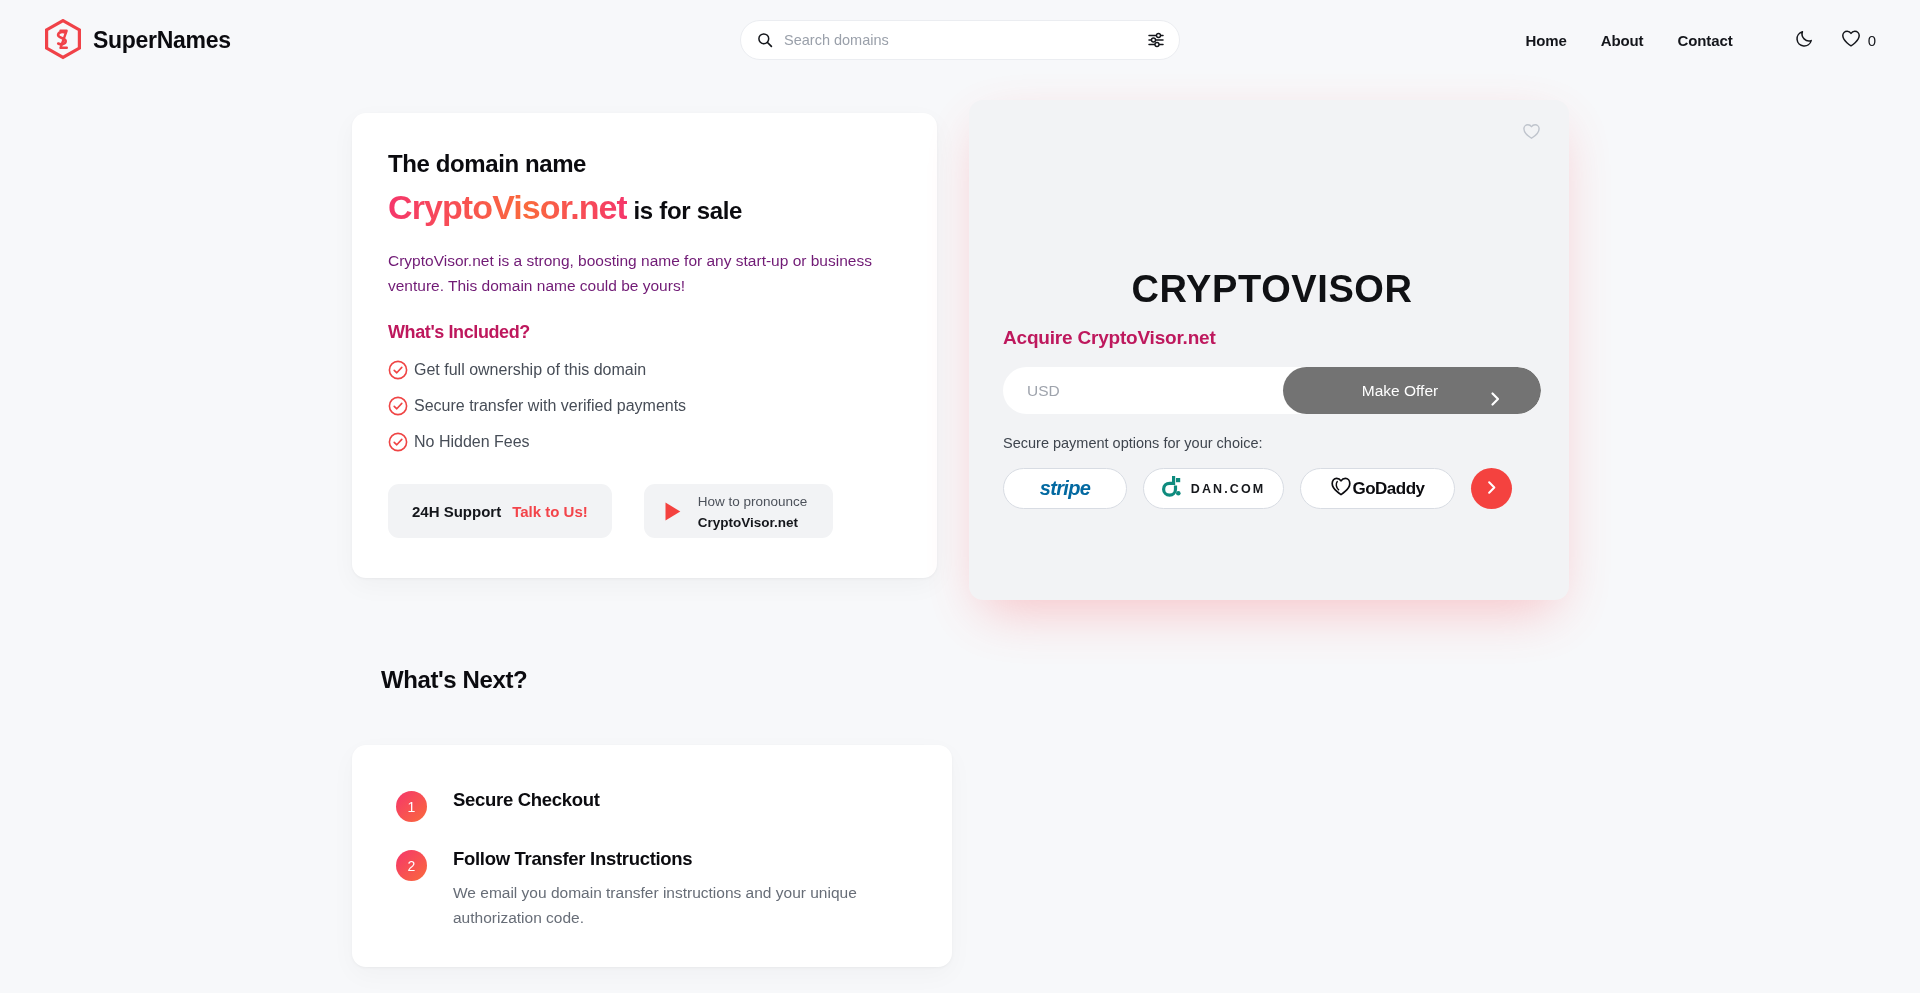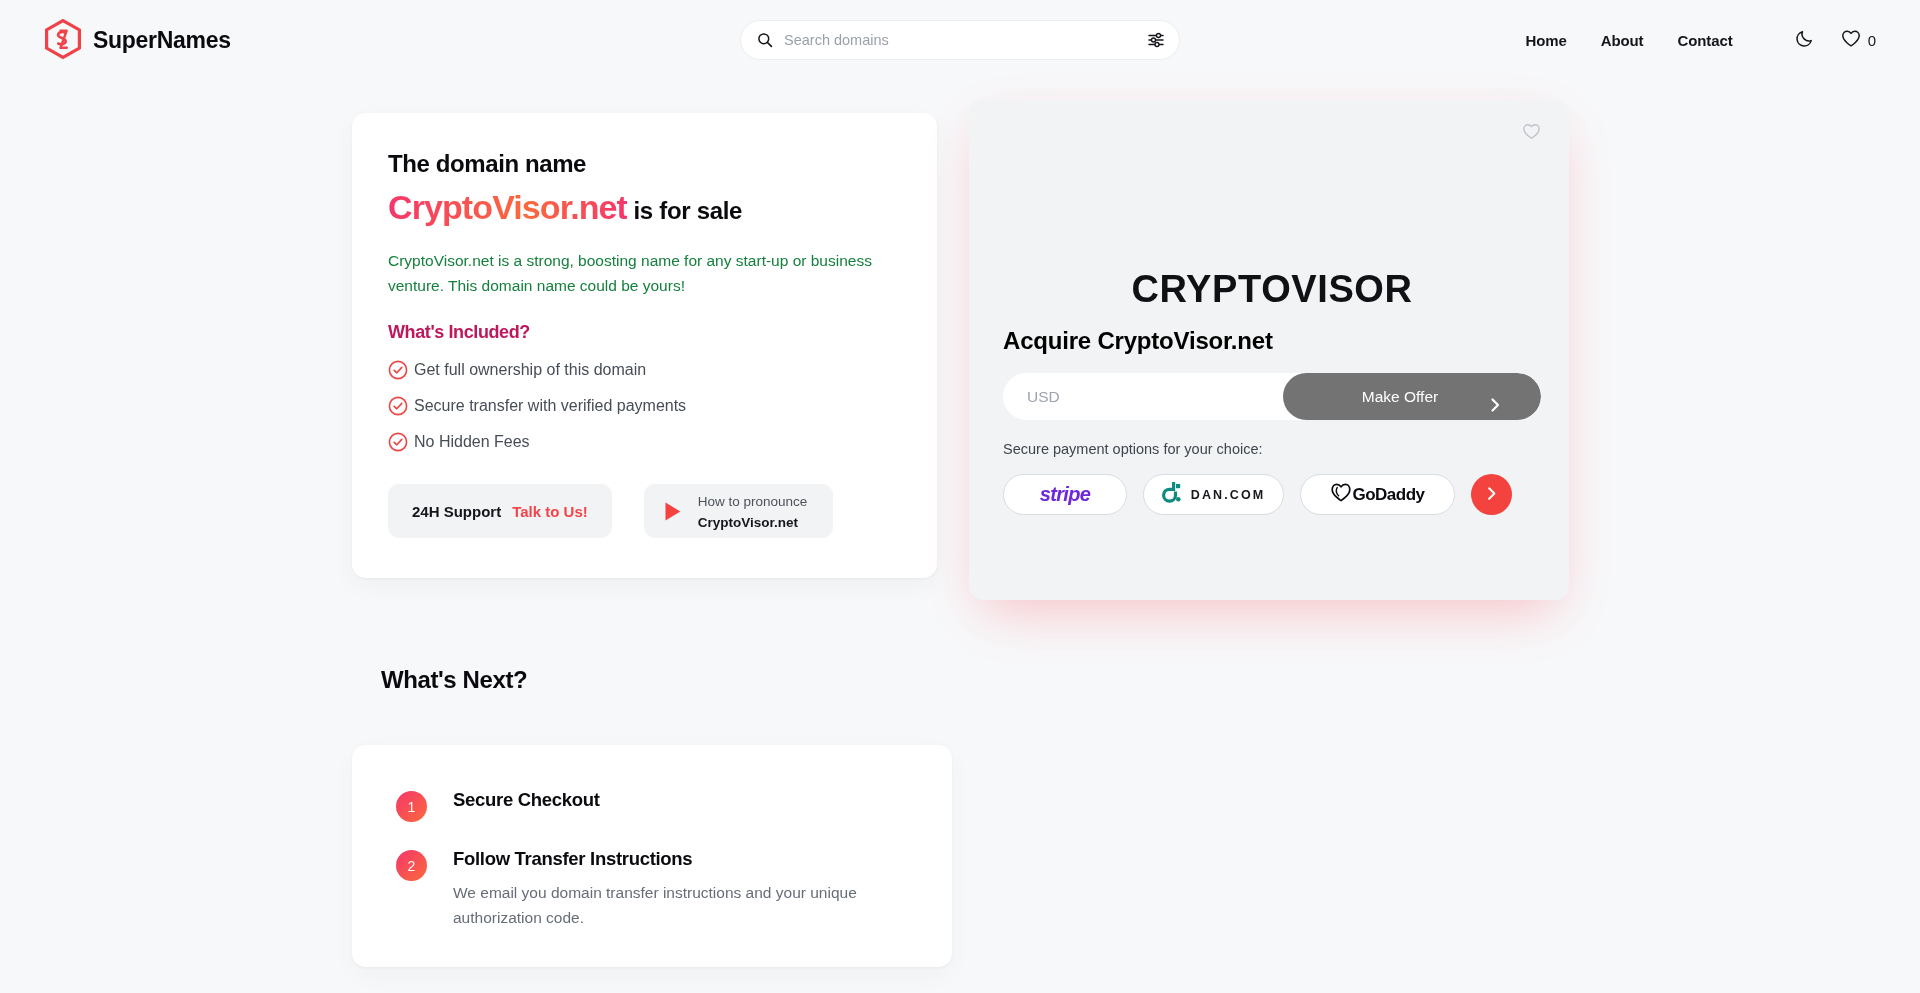--- a/index.html
+++ b/index.html
@@ -83,21 +83,21 @@
   }
   .domain-grad {
     background:linear-gradient(90deg,#F5366B 0%, #F95C49 42%, #FA6A3C 58%, #F5366B 100%);
     -webkit-background-clip:text; background-clip:text;
     -webkit-text-fill-color:transparent; color:transparent;
     font-size:34px; font-weight:bold;
   }
   .tail-text { font-size:24px; font-weight:bold; color:#0B0B0F; letter-spacing:-0.3px;}
   .lede {
     margin-top:21px; font-size:15.5px; line-height:1.62;
-    color:#15803d; max-width:530px;
+    color:#701a75; max-width:530px;
   }
   .h-included {
     margin-top:24px; font-size:18px; font-weight:bold;
     color:#be185d; letter-spacing:-0.4px;
   }
   .feature-list { margin-top:17px; display:flex; flex-direction:column; gap:16px; }
   .feature { display:flex; align-items:center; gap:6px; }
   .check-icon { width:20px; height:20px; flex:0 0 auto; display:block; }
   .feature-text { font-size:16px; color:#474D57; }
 
@@ -135,22 +135,22 @@
   .heart-outline { width:19px; height:19px; display:block; cursor:pointer; }
   .logo-zone {
     flex:0 0 auto; display:flex; align-items:flex-end; justify-content:center;
     height:170px;
   }
   .logo-word {
     font-size:38px; font-weight:bold; color:#101114;
     letter-spacing:0.6px;
   }
   .acquire-title {
-    margin-top:16px; font-size:24px; font-weight:bold;
-    color:#000000; letter-spacing:-0.2px;
+    margin-top:16px; font-size:19px; font-weight:bold;
+    color:#be185d; letter-spacing:-0.2px;
   }
   .offer-row {
     margin-top:18px; height:47px;
     background:#FFFFFF; border-radius:24px;
     display:flex; align-items:center; padding:0;
     overflow:hidden;
   }
   .offer-input {
     flex:1 1 auto; height:100%; border:none; outline:none;
     background:transparent; padding:0 24px;
@@ -172,21 +172,21 @@
   .pay-row { margin-top:17px; display:flex; align-items:center; gap:16px; }
   .pay-badge {
     height:41px; border:1px solid #D8DCE3; background:#FFFFFF;
     border-radius:21px; display:flex; align-items:center;
     justify-content:center; cursor:pointer; padding:0 18px;
   }
   .pay-stripe { width:124px; }
   .pay-dan { width:141px; gap:9px; }
   .pay-godaddy { width:155px; }
   .stripe-word {
-    font-size:20px; font-weight:bold; color:#6d28d9;
+    font-size:20px; font-weight:bold; color:#0369a1;
     letter-spacing:-0.7px; font-style:italic;
   }
   .dan-word { font-size:12.5px; font-weight:bold; color:#16181C; letter-spacing:2.1px; }
   .godaddy-word { font-size:17px; font-weight:bold; color:#0B0B0F; letter-spacing:-0.5px; }
   .pay-next-btn {
     width:41px; height:41px; border-radius:50%;
     background:#F4423F; border:none; cursor:pointer;
     display:flex; align-items:center; justify-content:center;
   }
 

